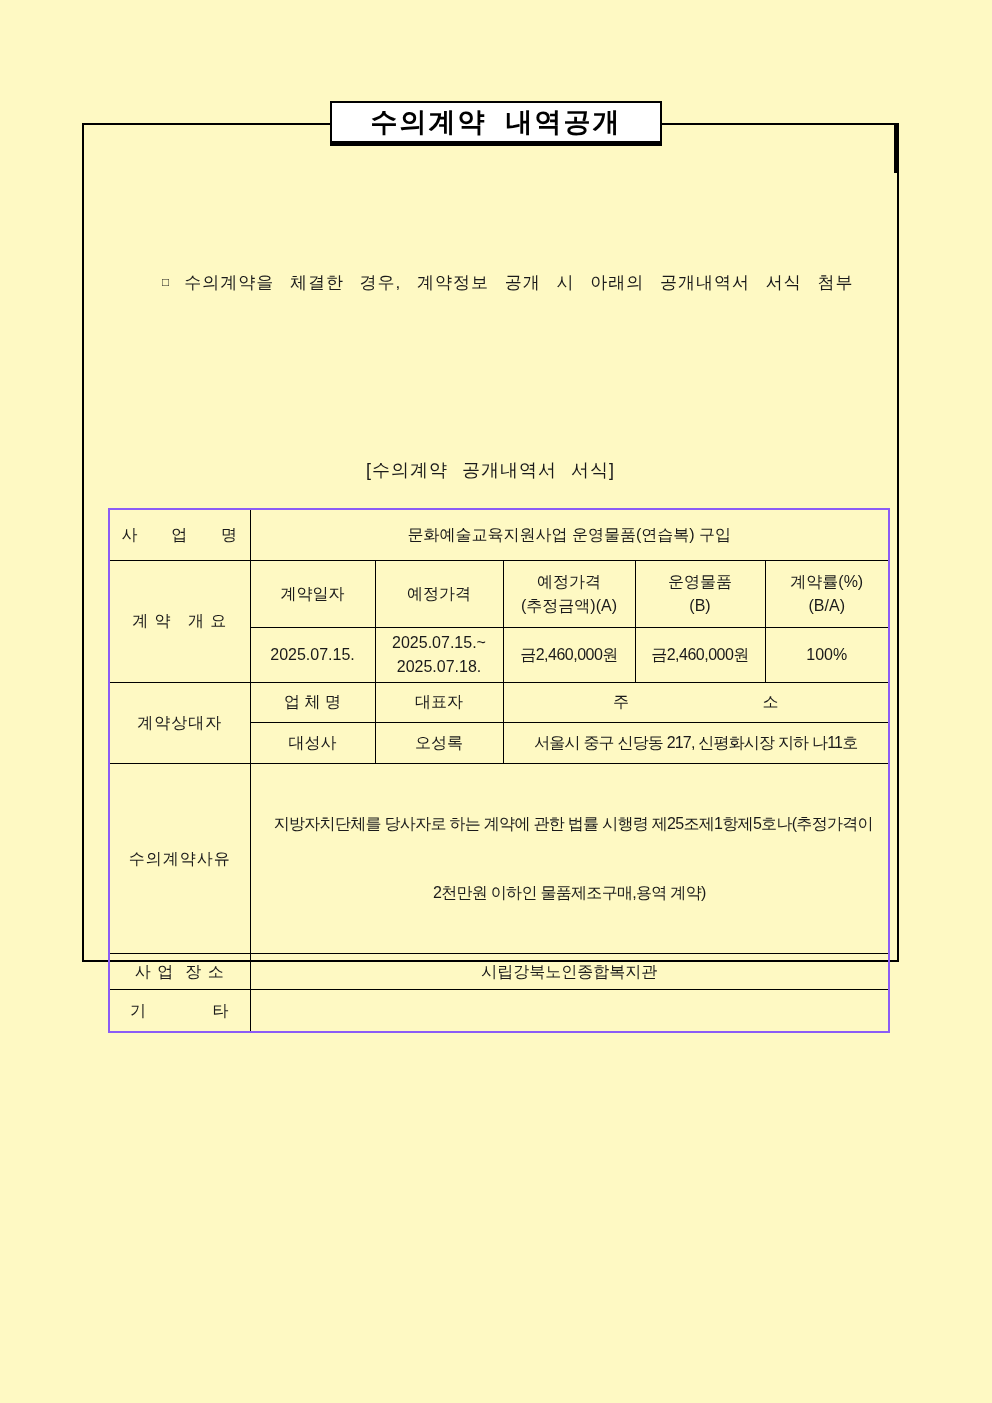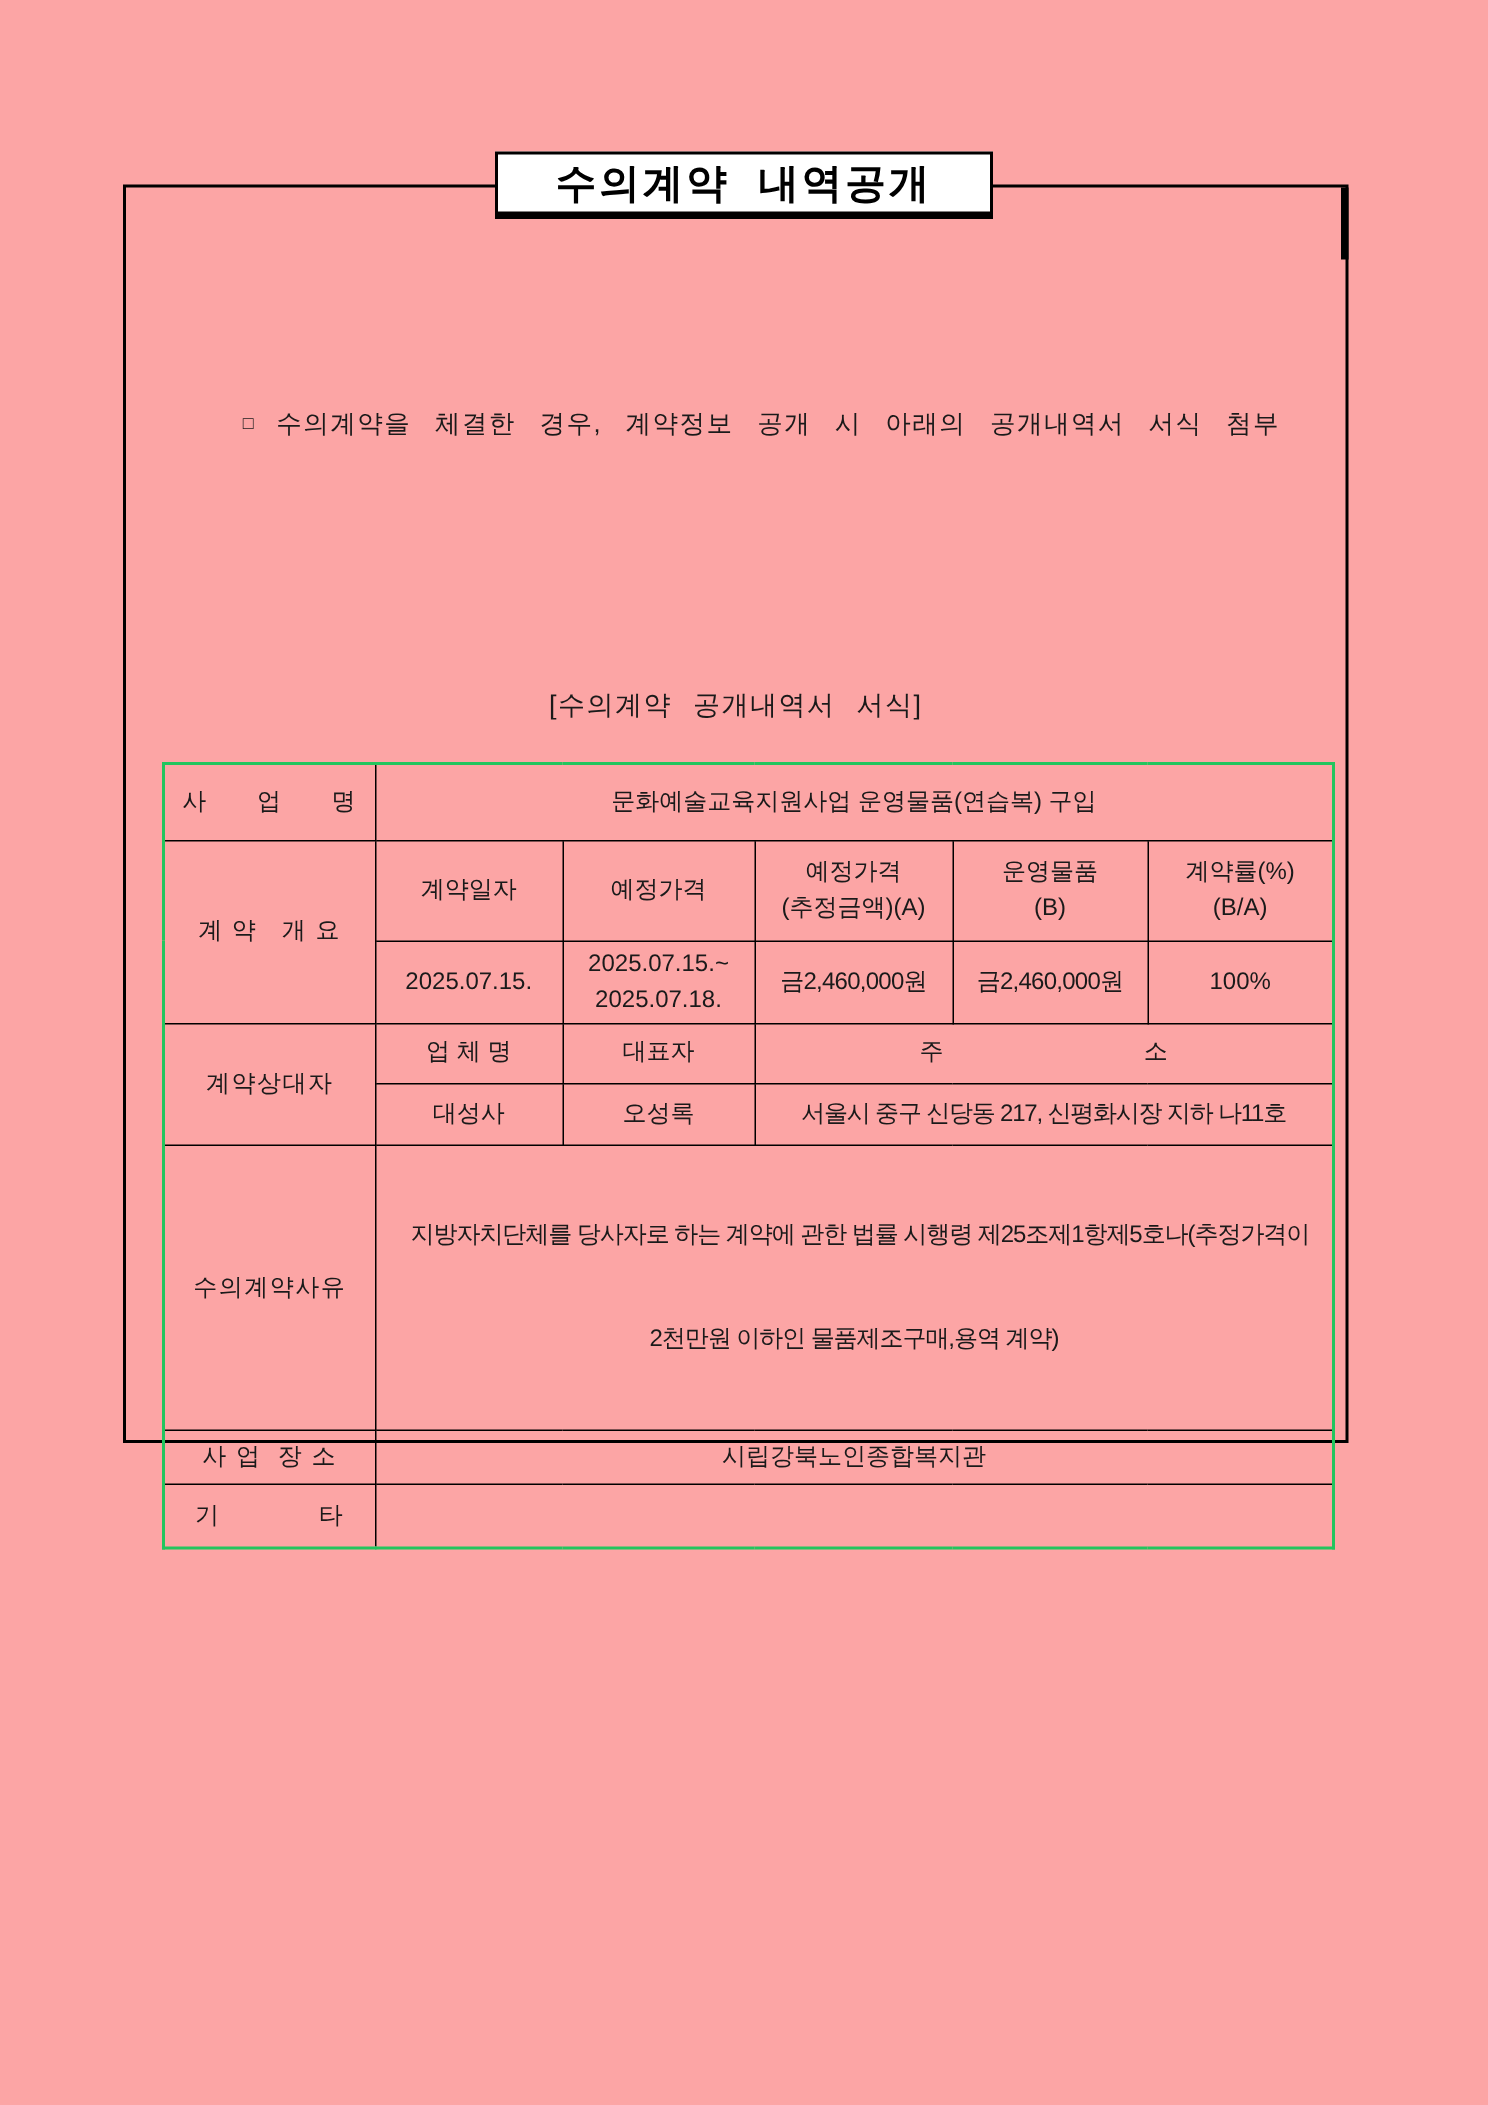--- a/index.html
+++ b/index.html
@@ -1,21 +1,21 @@
 <!DOCTYPE html>
 <html><head>
 <meta charset="utf-8">
 <style>
   * { margin: 0; padding: 0; box-sizing: border-box; }
   html, body { background: #ffffff; }
   .page {
     position: relative;
     width: 992px;
     height: 1403px;
-    background: #fca5a5;
+    background: #fef9c3;
     font-family: "Liberation Sans", "DejaVu Sans", sans-serif;
     color: #141414;
     overflow: hidden;
   }
   .outer-box {
     position: absolute;
     left: 82px; top: 123px;
     width: 817px; height: 839px;
     border: 2px solid #000;
   }
@@ -61,21 +61,21 @@
     font-size: 18px;
     letter-spacing: 1px;
     word-spacing: 8px;
     color: #1a1a1a;
   }
   table.disclosure {
     position: absolute;
     left: 108px; top: 508px;
     width: 780px;
     border-collapse: collapse;
-    border: 2px solid #22c55e;
+    border: 2px solid #8b5cf6;
     table-layout: fixed;
   }
   table.disclosure td {
     border: 1px solid #000;
     font-size: 16px;
     text-align: center;
     vertical-align: middle;
     white-space: pre-wrap;
     line-height: 1.45;
     padding: 2px 3px;

